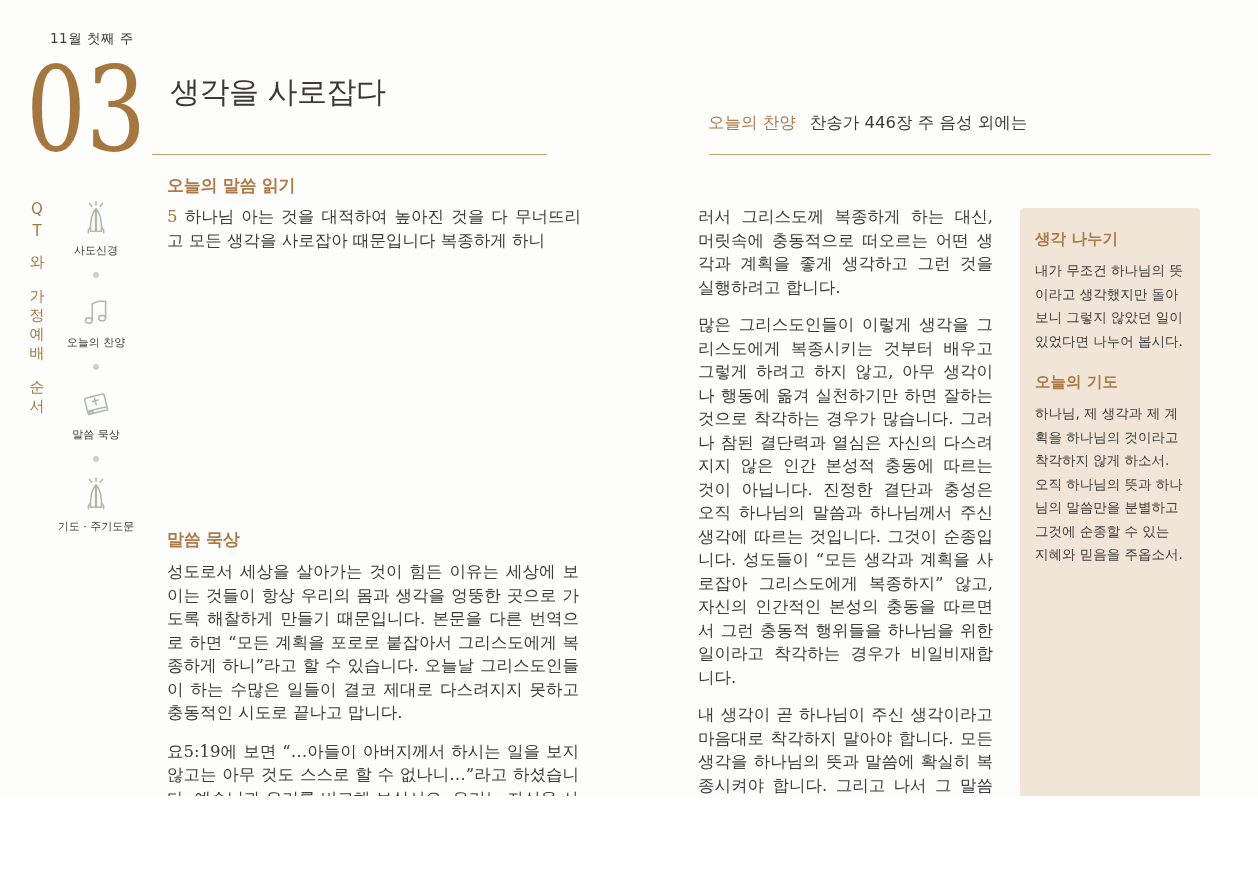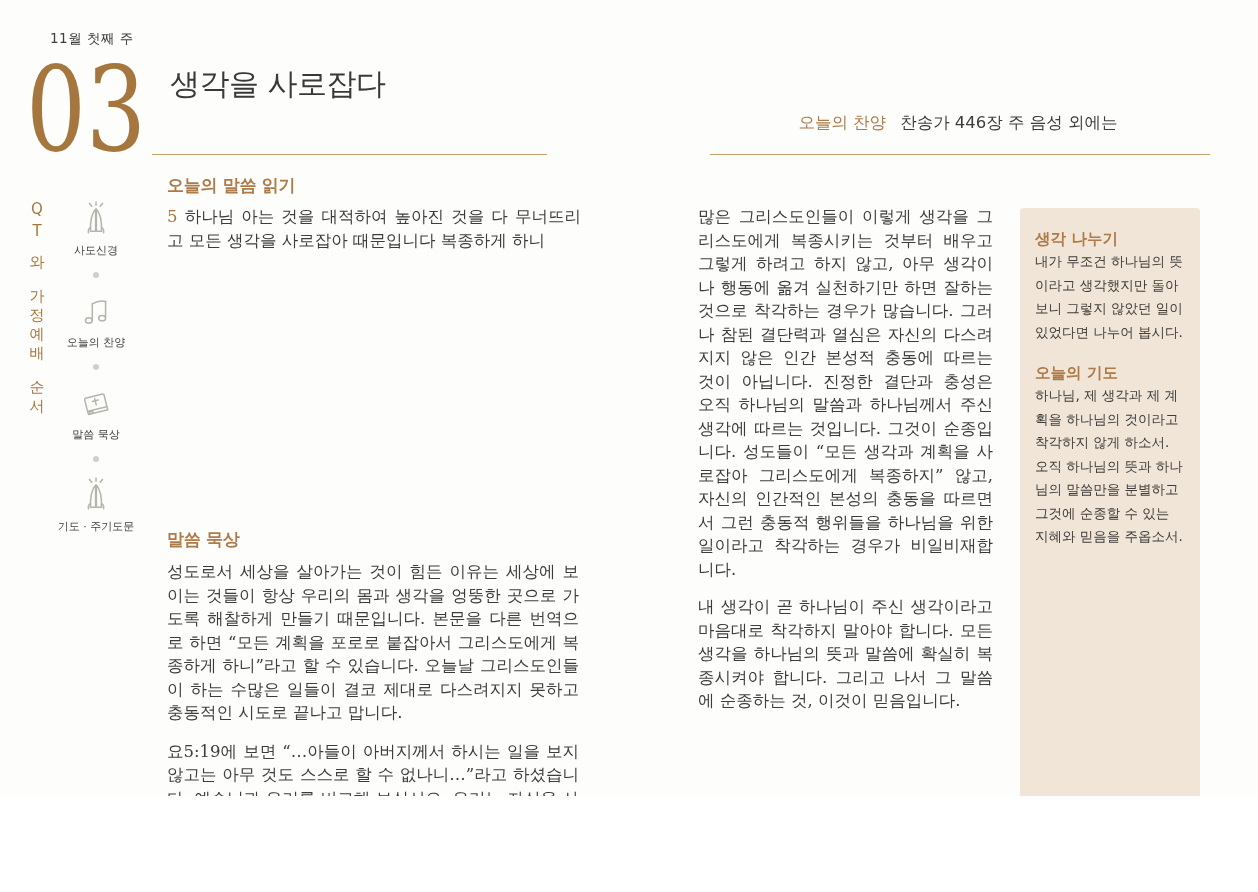--- a/index.html
+++ b/index.html
@@ -15,34 +15,34 @@
   }
   .abs { position:absolute; }
 
   
   .week-label { left:50px; top:30px; font-size:13.5px; color:#3f3e3c; letter-spacing:.5px; }
   .day-number {
     left:26px; top:58px; font-family:"DejaVu Serif","Liberation Serif",serif;
     font-size:118px; line-height:.88; color:#a5763e;
     transform:scaleX(.8); transform-origin:left top;
   }
-  .title-block { left:170px; top:64px;text-align:right; }
+  .title-block { left:170px; top:72px;text-align:right; }
   .main-title { font-size:30px; font-weight:500; color:#3a3937; letter-spacing:-.5px; }
   .scripture-ref { font-size:16.5px; color:#4c4b49; margin-top:10px; }
   .rule { height:1px; background:#c6a06b; }
   .rule-title { left:152px; top:154px; width:395px; }
   .rule-right-top { left:710px; top:154px; width:500px; }
   .rule-foot { background:#aa8354; }
   .rule-foot-left { left:42px; top:836px; width:550px; }
   .rule-foot-right { left:660px; top:836px; width:568px; }
   .pagenum { font-size:12px; color:#a07244; top:849px; }
   .pagenum-left { left:50px; }
   .pagenum-right { left:1204px; width:24px; text-align:right; }
 
-  .praise-line { top:112px; left:708px; width:500px; text-align:center; font-size:16.5px; }
+  .praise-line { top:112px; left:708px; width:500px; text-align:left; font-size:16.5px; }
   .praise-label { color:#ad7a48; font-weight:500; margin-right:14px; }
   .praise-value { color:#3d3c3a; }
 
   
   .side-vertical { left:27px; top:200px; display:flex; flex-direction:column; align-items:center; }
   .side-vertical span {
     writing-mode:vertical-rl; text-orientation:upright;
     font-size:15px; letter-spacing:4px; color:#a5763e; margin-bottom:15px;
   }
   .order-col { left:46px; top:200px; width:100px; display:flex; flex-direction:column; align-items:center; }
@@ -68,21 +68,21 @@
   .right-col { left:698px; top:205px; width:295px; }
   .right-col p { margin-bottom:14px; }
   .right-col p:last-child { margin-bottom:0; }
 
   
   .share-box {
     left:1020px; top:208px; width:180px; height:596px;
     background:#f0e5d6; border-radius:4px; padding:21px 15px;
   }
   .box-heading { font-size:15.5px; font-weight:600; color:#ad7a48; }
-  .box-text { font-size:13.5px; line-height:23.5px; color:#3e3d3b; text-align:left; }
+  .box-text { font-size:13.5px; line-height:23.5px; color:#3e3d3b; margin-top:9px; text-align:left; }
   .box-heading.second { margin-top:19px; }
 </style>
 </head>
 <body>
 
 <div class="spread">
 
   <div class="abs week-label">11월 첫째 주</div>
   <div class="abs day-number">03</div>
   <div class="abs title-block">
@@ -169,20 +169,21 @@
     </div>
   </div>
 
   <div class="abs meditation-block">
     <div class="sec-heading">말씀 묵상</div>
     <div class="body-serif p1">성도로서 세상을 살아가는 것이 힘든 이유는 세상에 보이는 것들이 항상 우리의 몸과 생각을 엉뚱한 곳으로 가도록 해찰하게 만들기 때문입니다. 본문을 다른 번역으로 하면 “모든 계획을 포로로 붙잡아서 그리스도에게 복종하게 하니”라고 할 수 있습니다. 오늘날 그리스도인들이 하는 수많은 일들이 결코 제대로 다스려지지 못하고 충동적인 시도로 끝나고 맙니다.</div>
     <div class="body-serif p2">요5:19에 보면 “…아들이 아버지께서 하시는 일을 보지 않고는 아무 것도 스스로 할 수 없나니…”라고 하셨습니다. 예수님과 우리를 비교해 보십시오. 우리는 자신을 사로잡아 다스</div>
   </div>
 
   <div class="abs right-col body-serif">
+    <p>러서 그리스도께 복종하게 하는 대신, 머릿속에 충동적으로 떠오르는 어떤 생각과 계획을 좋게 생각하고 그런 것을 실행하려고 합니다.</p>
     <p>많은 그리스도인들이 이렇게 생각을 그리스도에게 복종시키는 것부터 배우고 그렇게 하려고 하지 않고, 아무 생각이나 행동에 옮겨 실천하기만 하면 잘하는 것으로 착각하는 경우가 많습니다. 그러나 참된 결단력과 열심은 자신의 다스려지지 않은 인간 본성적 충동에 따르는 것이 아닙니다. 진정한 결단과 충성은 오직 하나님의 말씀과 하나님께서 주신 생각에 따르는 것입니다. 그것이 순종입니다. 성도들이 “모든 생각과 계획을 사로잡아 그리스도에게 복종하지” 않고, 자신의 인간적인 본성의 충동을 따르면서 그런 충동적 행위들을 하나님을 위한 일이라고 착각하는 경우가 비일비재합니다.</p>
     <p>내 생각이 곧 하나님이 주신 생각이라고 마음대로 착각하지 말아야 합니다. 모든 생각을 하나님의 뜻과 말씀에 확실히 복종시켜야 합니다. 그리고 나서 그 말씀에 순종하는 것, 이것이 믿음입니다.</p>
   </div>
 
   <div class="abs share-box">
     <div class="box-heading">생각 나누기</div>
     <div class="box-text">내가 무조건 하나님의 뜻이라고 생각했지만 돌아보니 그렇지 않았던 일이 있었다면 나누어 봅시다.</div>
     <div class="box-heading second">오늘의 기도</div>
     <div class="box-text">하나님, 제 생각과 제 계획을 하나님의 것이라고 착각하지 않게 하소서. 오직 하나님의 뜻과 하나님의 말씀만을 분별하고 그것에 순종할 수 있는 지혜와 믿음을 주옵소서.</div>
   </div>

